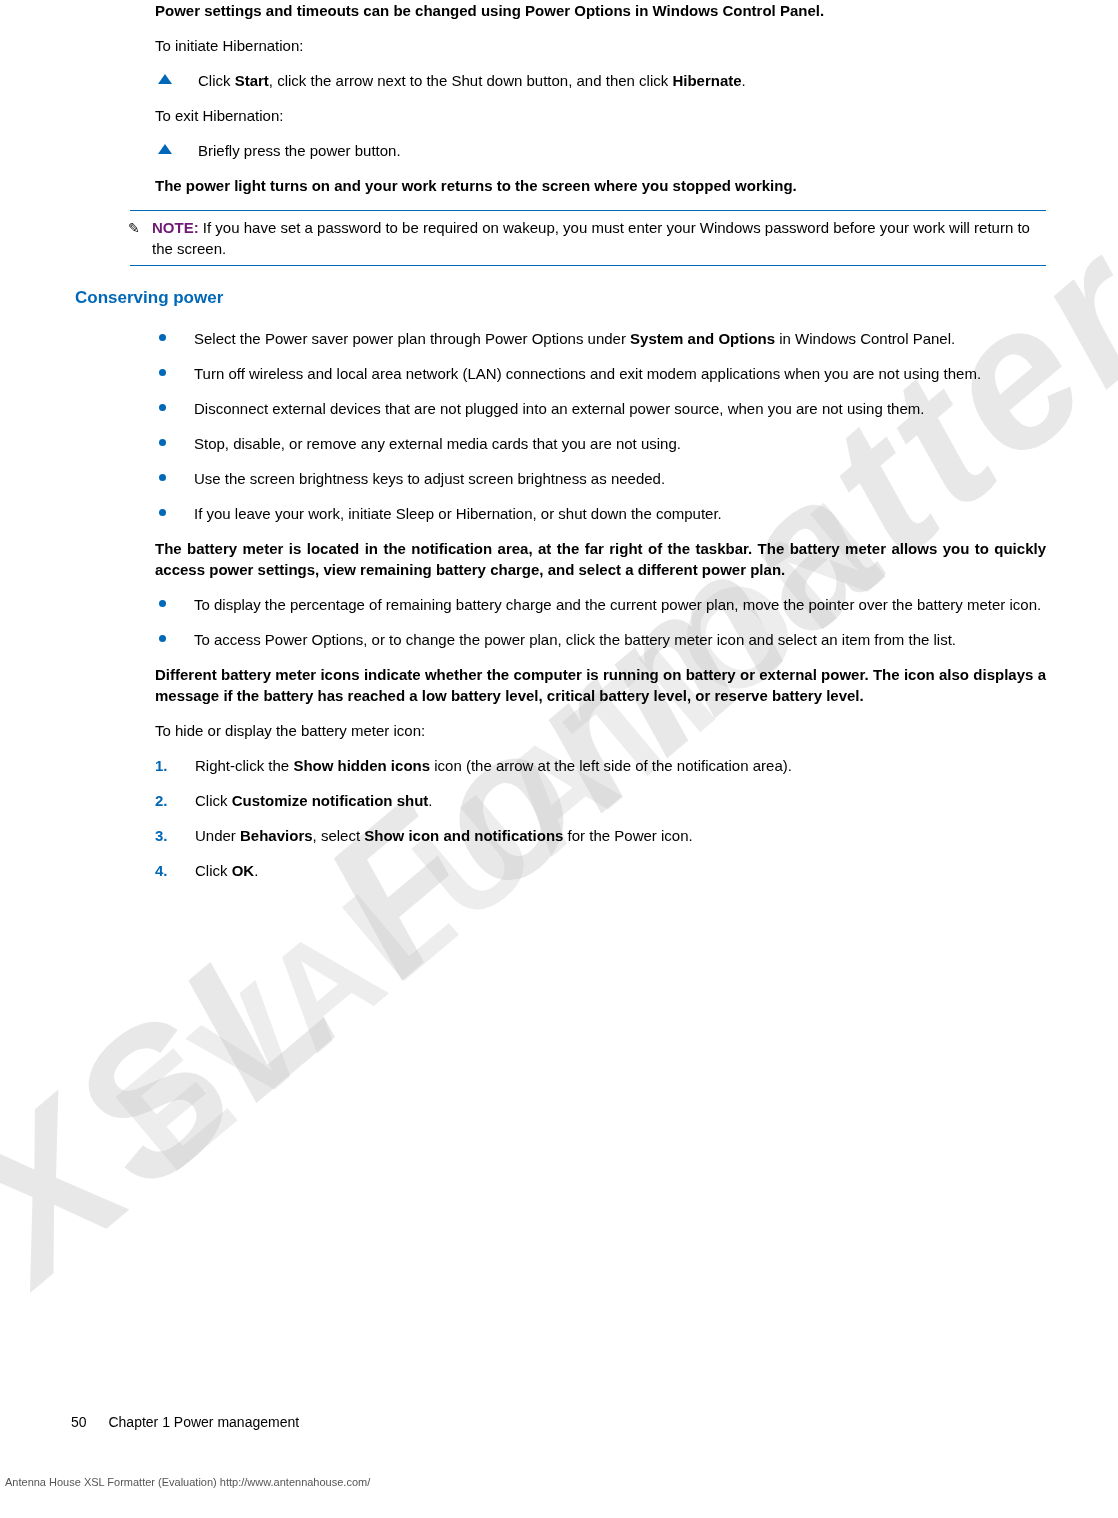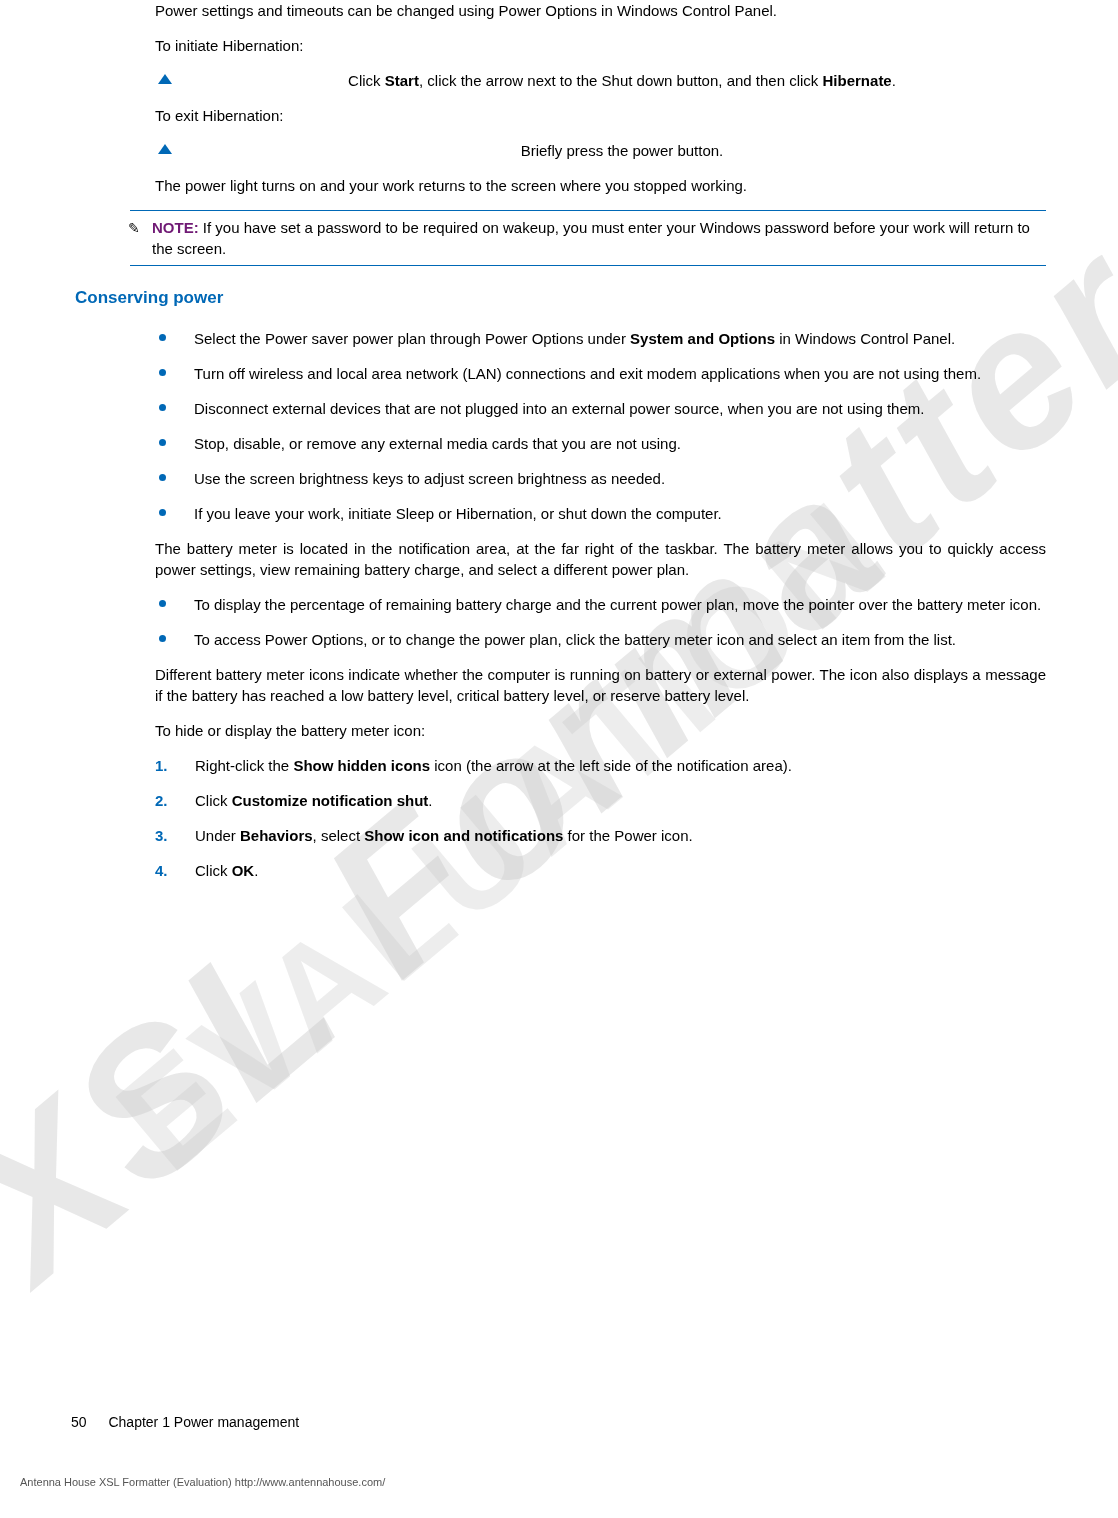--- a/index.html
+++ b/index.html
@@ -39,33 +39,33 @@
       letter-spacing: 6px;
       user-select: none;
       pointer-events: none;
       z-index: 0;
     }
     .content {
       position: relative;
       z-index: 1;
       padding: 0 72px 0 155px;
     }
-    .para { margin-bottom: 14px; text-align: justify;}
+    .para { margin-bottom: 14px; text-align: justify; font-weight: bold;}
     .para-narrow { margin-bottom: 14px; }
     .tri-list { margin-bottom: 14px; }
     .tri-item { display: flex; margin-bottom: 14px; }
     .tri-bullet {
       width: 0; height: 0;
       border-left: 7px solid transparent;
       border-right: 7px solid transparent;
       border-bottom: 10px solid #0068b6;
       margin: 4px 26px 0 3px;
       flex-shrink: 0;
     }
-    .tri-text { flex: 1; text-align: center; }
+    .tri-text { flex: 1; }
     .note-box {
       border-top: 1px solid #0068b6;
       border-bottom: 1px solid #0068b6;
       padding: 6px 0;
       margin-left: -25px;
       margin-bottom: 20px;
       position: relative;
     }
     .note-icon {
       position: absolute;
@@ -95,21 +95,21 @@
     .n-text { flex:1; }
     .footer {
       position: absolute;
       left: 55px;
       bottom: 85px;
       font-size: 14px;
     }
     .page-num { margin-right: 18px; margin-left: 16px; }
     .credit {
       position: absolute;
-      left: 20px;
+      left: 5px;
       bottom: 28px;
       font-size: 11px;
       color: #555;
     }
     b { font-weight: bold; }
   </style>
 </head>
 <body>
 
 <div class="watermark">XSL Formatter</div>

